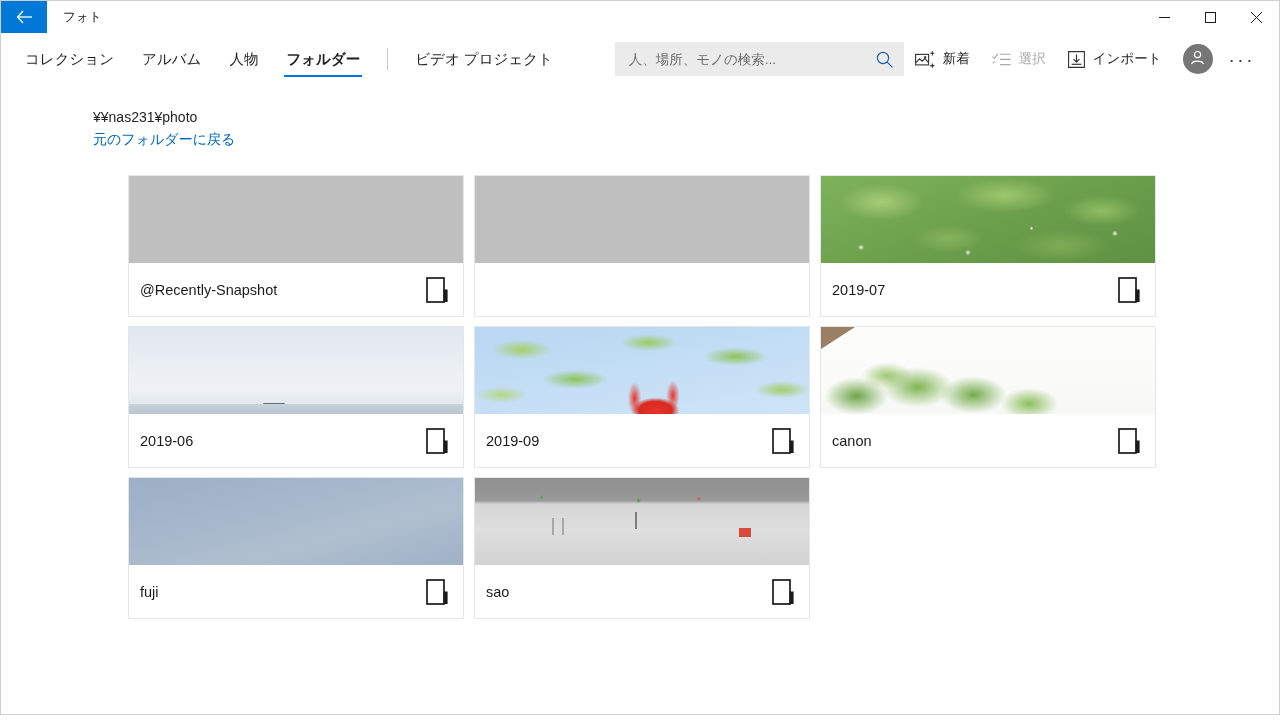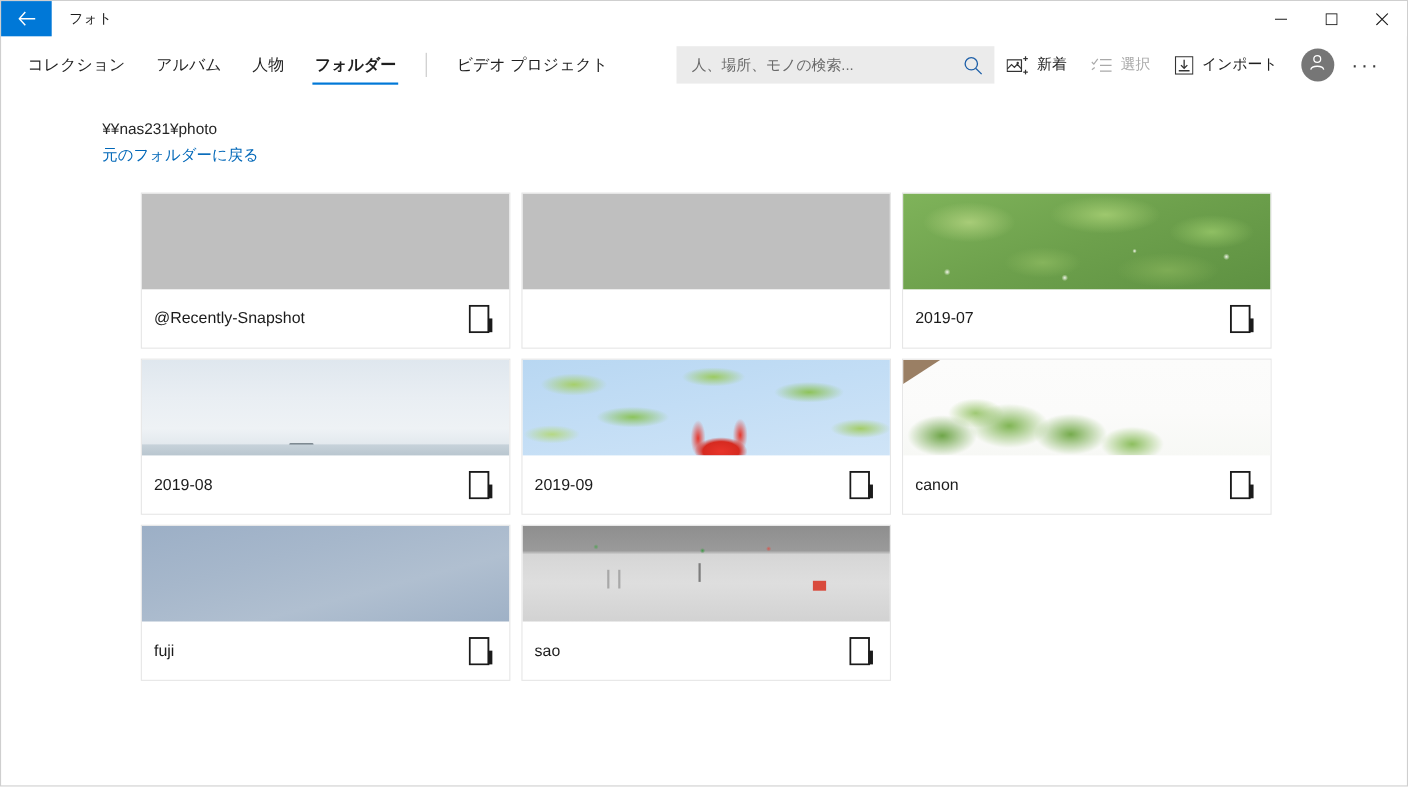--- a/index.html
+++ b/index.html
@@ -142,20 +142,21 @@
     color: #242424;
     line-height: 20px;
   }
   .path-link {
     font-size: 14px;
     color: #0067b8;
     line-height: 22px;
     margin-top: 2px;
     cursor: pointer;
     display: inline-block;
+    font-family: Liberation Serif, serif;
   }
 
   .grid {
     margin: 24px 0 0 127px;
     display: grid;
     grid-template-columns: repeat(3, 336px);
     gap: 9px 10px;
     width: 1028px;
   }
   .card {
@@ -479,21 +480,21 @@
     <rect x="17.6" y="12.5" width="4" height="12.5" fill="#1b1b1b"></rect>
   </svg>
             </div>
           </div>
         </div>
         <div class="card">
           <div class="thumb t-seasky">
             <div class="boat"></div>
           </div>
           <div class="card-body">
-            <div class="card-label">2019-08</div>
+            <div class="card-label">2019-06</div>
             <div class="card-icon">
   <svg width="23" height="26" viewBox="0 0 23 26" aria-hidden="true">
     <rect x="1" y="1" width="17" height="24" fill="none" stroke="#1b1b1b" stroke-width="1.7"></rect>
     <rect x="17.6" y="12.5" width="4" height="12.5" fill="#1b1b1b"></rect>
   </svg>
             </div>
           </div>
         </div>
         <div class="card">
           <div class="thumb t-flower"></div>

